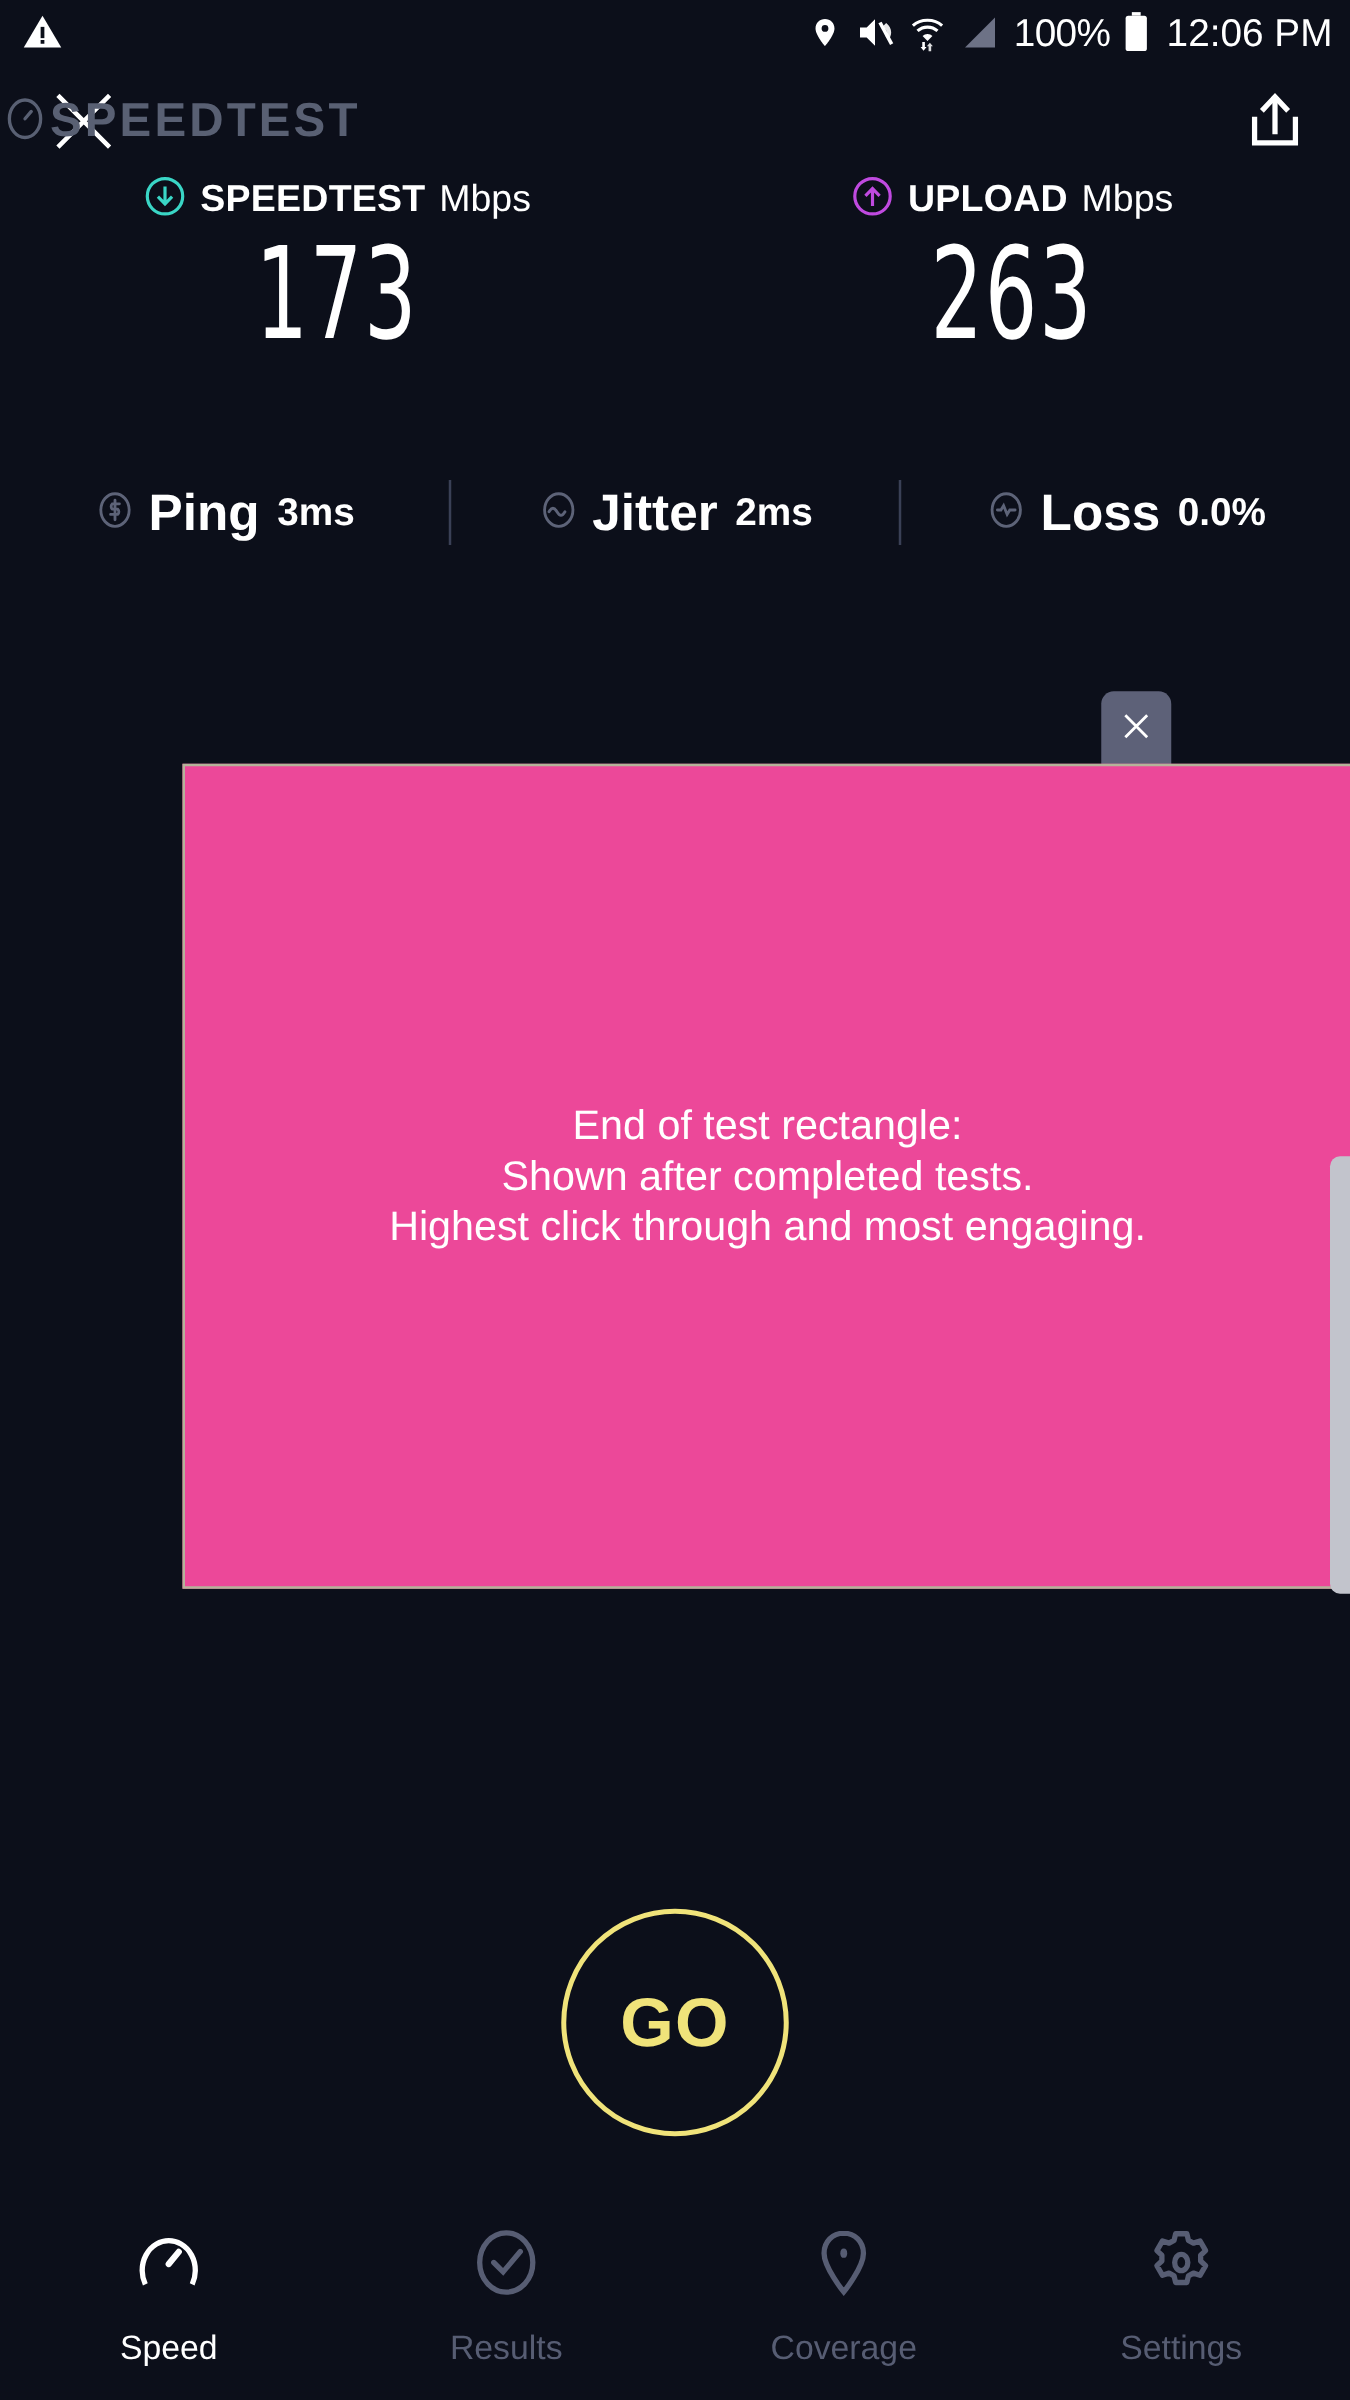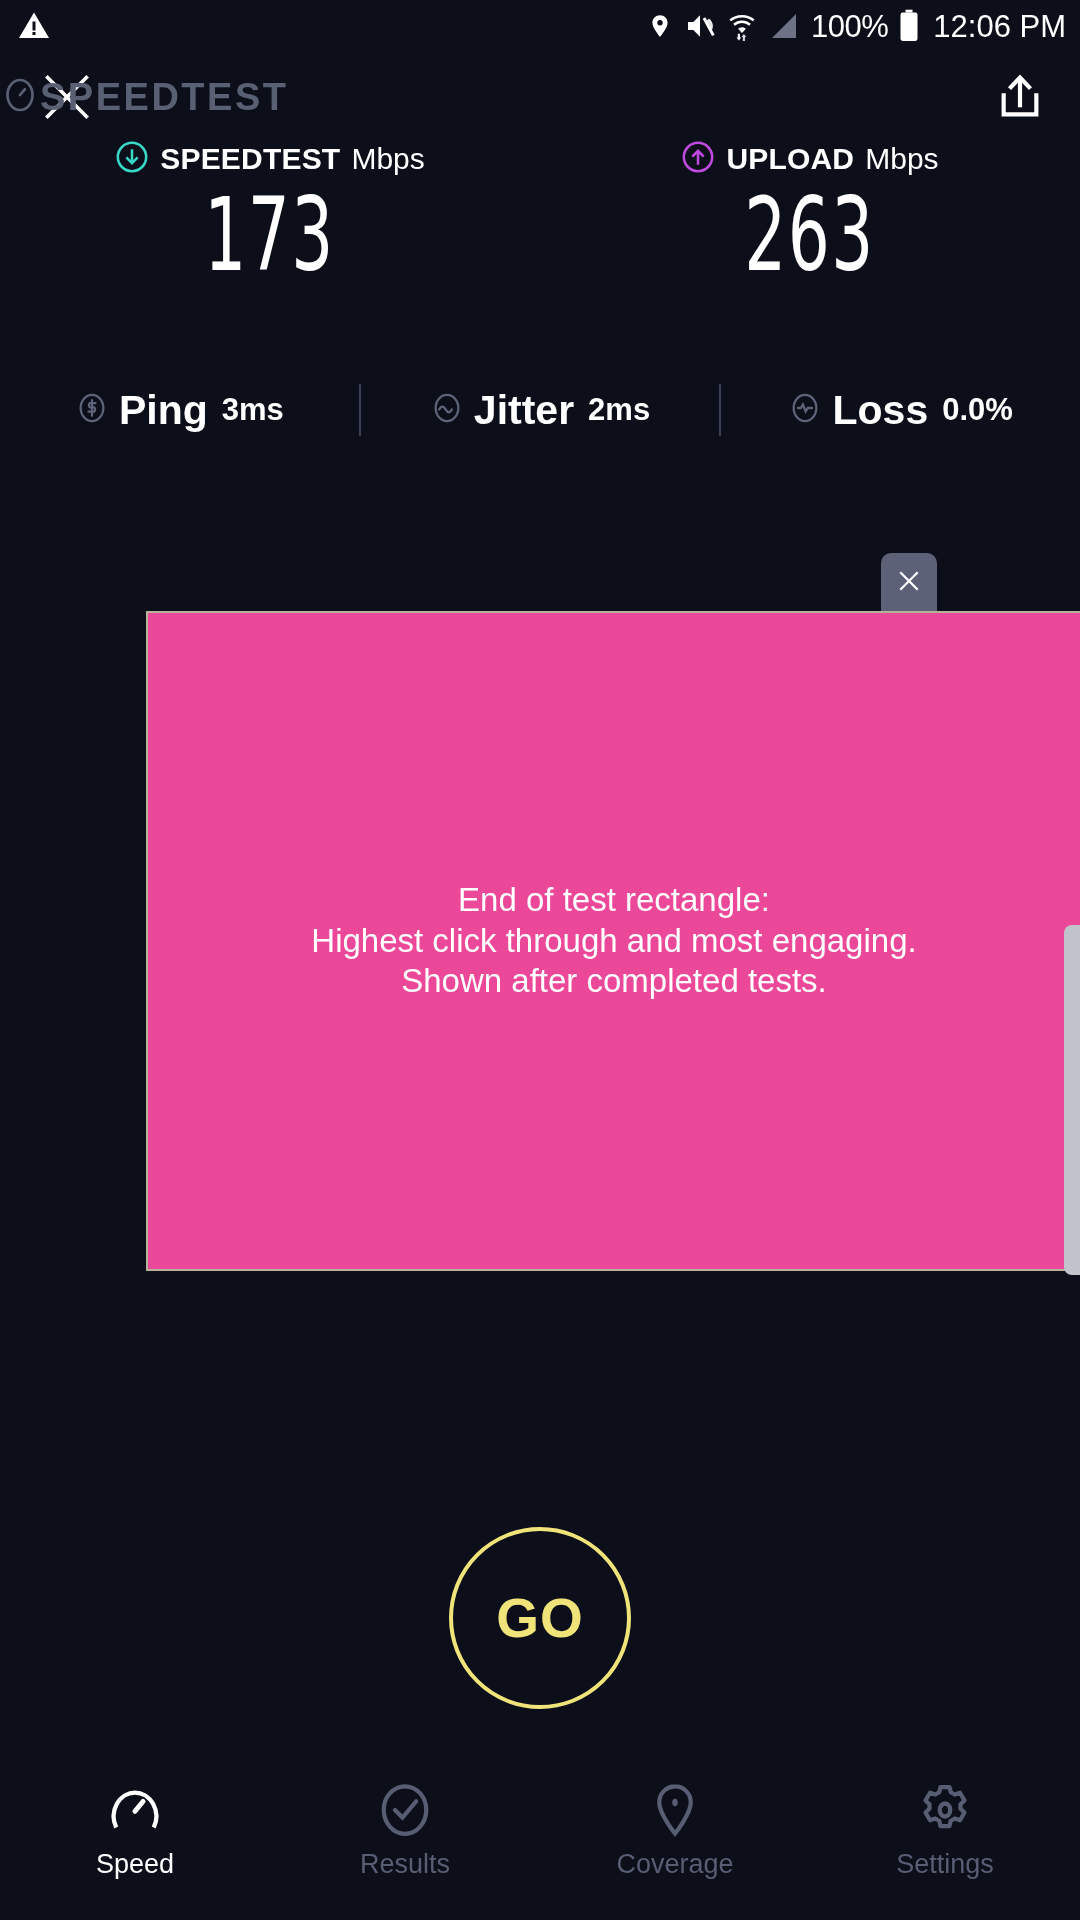--- a/index.html
+++ b/index.html
@@ -72,21 +72,21 @@
             display:flex; align-items:center; justify-content:center; cursor:pointer; }
   .go-text { color:#f0e37a; font-size:55px; font-weight:bold; letter-spacing:1px; }
 
   
   .bottomnav { position:absolute; left:0; bottom:0; width:1080px; height:155px;
                display:flex; }
   .nav-item { flex:1; display:flex; flex-direction:column;
               align-items:center; justify-content:flex-start; padding-top:14px;
               cursor:pointer; }
   .nav-icon { height:62px; display:flex; align-items:center; justify-content:center; }
-  .nav-label { font-size:27px; margin-top:8px; }
+  .nav-label { font-size:27px; margin-top:22px; }
   .nav-item.active .nav-label { color:#ffffff; }
   .nav-item .nav-label { color:#575d73; }
 </style>
 </head>
 <body>
 
 <div id="app">
 
   <div class="statusbar">
     <span class="sb-warn">
@@ -231,22 +231,22 @@
     <div class="ad-close">
       <span>
         <svg width="30" height="30" viewBox="0 0 24 24">
             <path stroke="#ffffff" stroke-width="1.8" fill="none" d="M5 5 L19 19 M19 5 L5 19"></path>
           </svg>
       </span>
     </div>
     <div class="ad-box">
       <div class="ad-text">
         <span class="ad-line">End of test rectangle:</span>
+        <span class="ad-line">Shown after completed tests.</span>
         <span class="ad-line">Highest click through and most engaging.</span>
-        <span class="ad-line">Shown after completed tests.</span>
       </div>
     </div>
   </div>
 
   <div class="scrollbar"></div>
 
   <div class="go-btn">
     <span class="go-text">GO</span>
   </div>
 

